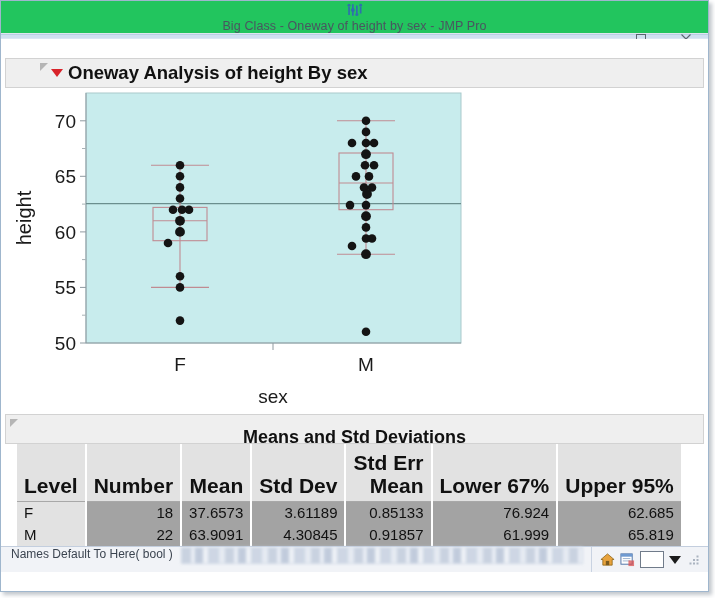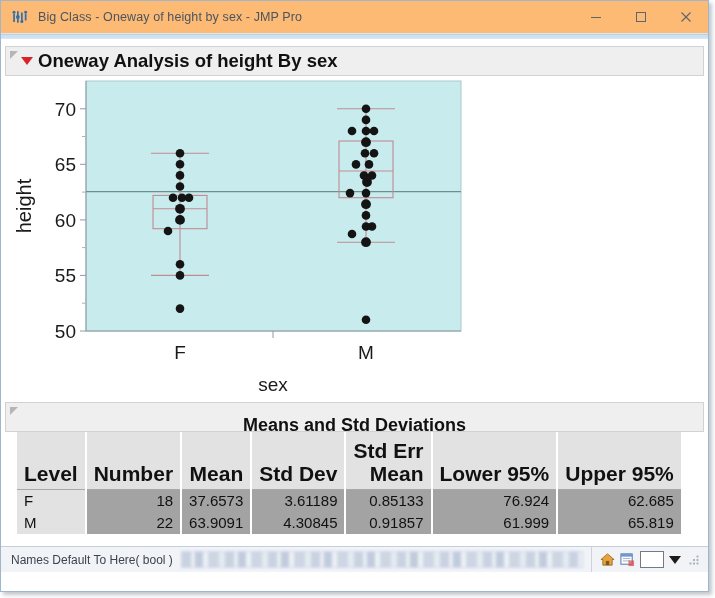--- a/index.html
+++ b/index.html
@@ -22,24 +22,25 @@
     background: #ffffff;
     border: 1px solid #9fb6cd;
     box-sizing: border-box;
     box-shadow: 3px 3px 4px rgba(120,130,145,0.45);
   }
 
   
   #title-bar {
     position: relative;
     height: 32px;
-    background: #fdba74;
+    background: #22c55e;
     border-bottom: 1px solid #dfe6ef;
     display: flex;
     align-items: center;
+    flex-direction: column;
   }
   #jmp-logo {
     width: 18px; height: 18px;
     margin-left: 10px; margin-right: 9px;
     flex: 0 0 auto;
   }
   #title-text {
     font-size: 12.5px;
     color: #4a5560;
     letter-spacing: .1px;
@@ -78,21 +79,21 @@
 
   .outline-header {
     display: flex;
     align-items: center;
     background: #efefef;
     border: 1px solid #d2d2d2;
     height: 30px;
     box-sizing: border-box;
     margin: 0 4px;
   }
-  #oneway-outline { margin-top: 7px; }
+  #oneway-outline { margin-top: 19px; padding-left: 30px; }
   .disclosure-tri {
     width: 0; height: 0;
     border-top: 8px solid #b5b5b5;
     border-right: 8px solid transparent;
     margin-left: 4px;
     margin-right: 3px;
     flex: 0 0 auto;
     align-self: flex-start;
     margin-top: 4px;
   }
@@ -161,21 +162,20 @@
 
   
   #status-bar {
     position: absolute;
     left: 0; bottom: 0;
     width: 100%;
     height: 26px;
     background: #f1f3f7;
     border-top: 1px solid #c3cede;
     display: flex;
-    align-items: center;
     box-sizing: border-box;
   }
   #status-script {
     font-size: 12px;
     color: #3b4450;
     margin-left: 10px;
     white-space: nowrap;
   }
   #status-blur {
     margin-left: 8px;
@@ -381,21 +381,21 @@
 
     <table id="means-table">
       <thead>
         <tr>
           <th class="level-col">Level</th>
           <th>Number</th>
           <th>Mean</th>
           <th>Std Dev</th>
           <th>Std Err
 Mean</th>
-          <th>Lower 95%</th>
+          <th>Lower 67%</th>
           <th>Upper 95%</th>
         </tr>
       </thead>
       <tbody>
         <tr>
           <td class="level-col">F</td>
           <td>18</td>
           <td>37.6573</td>
           <td>3.61189</td>
           <td>0.85133</td>

